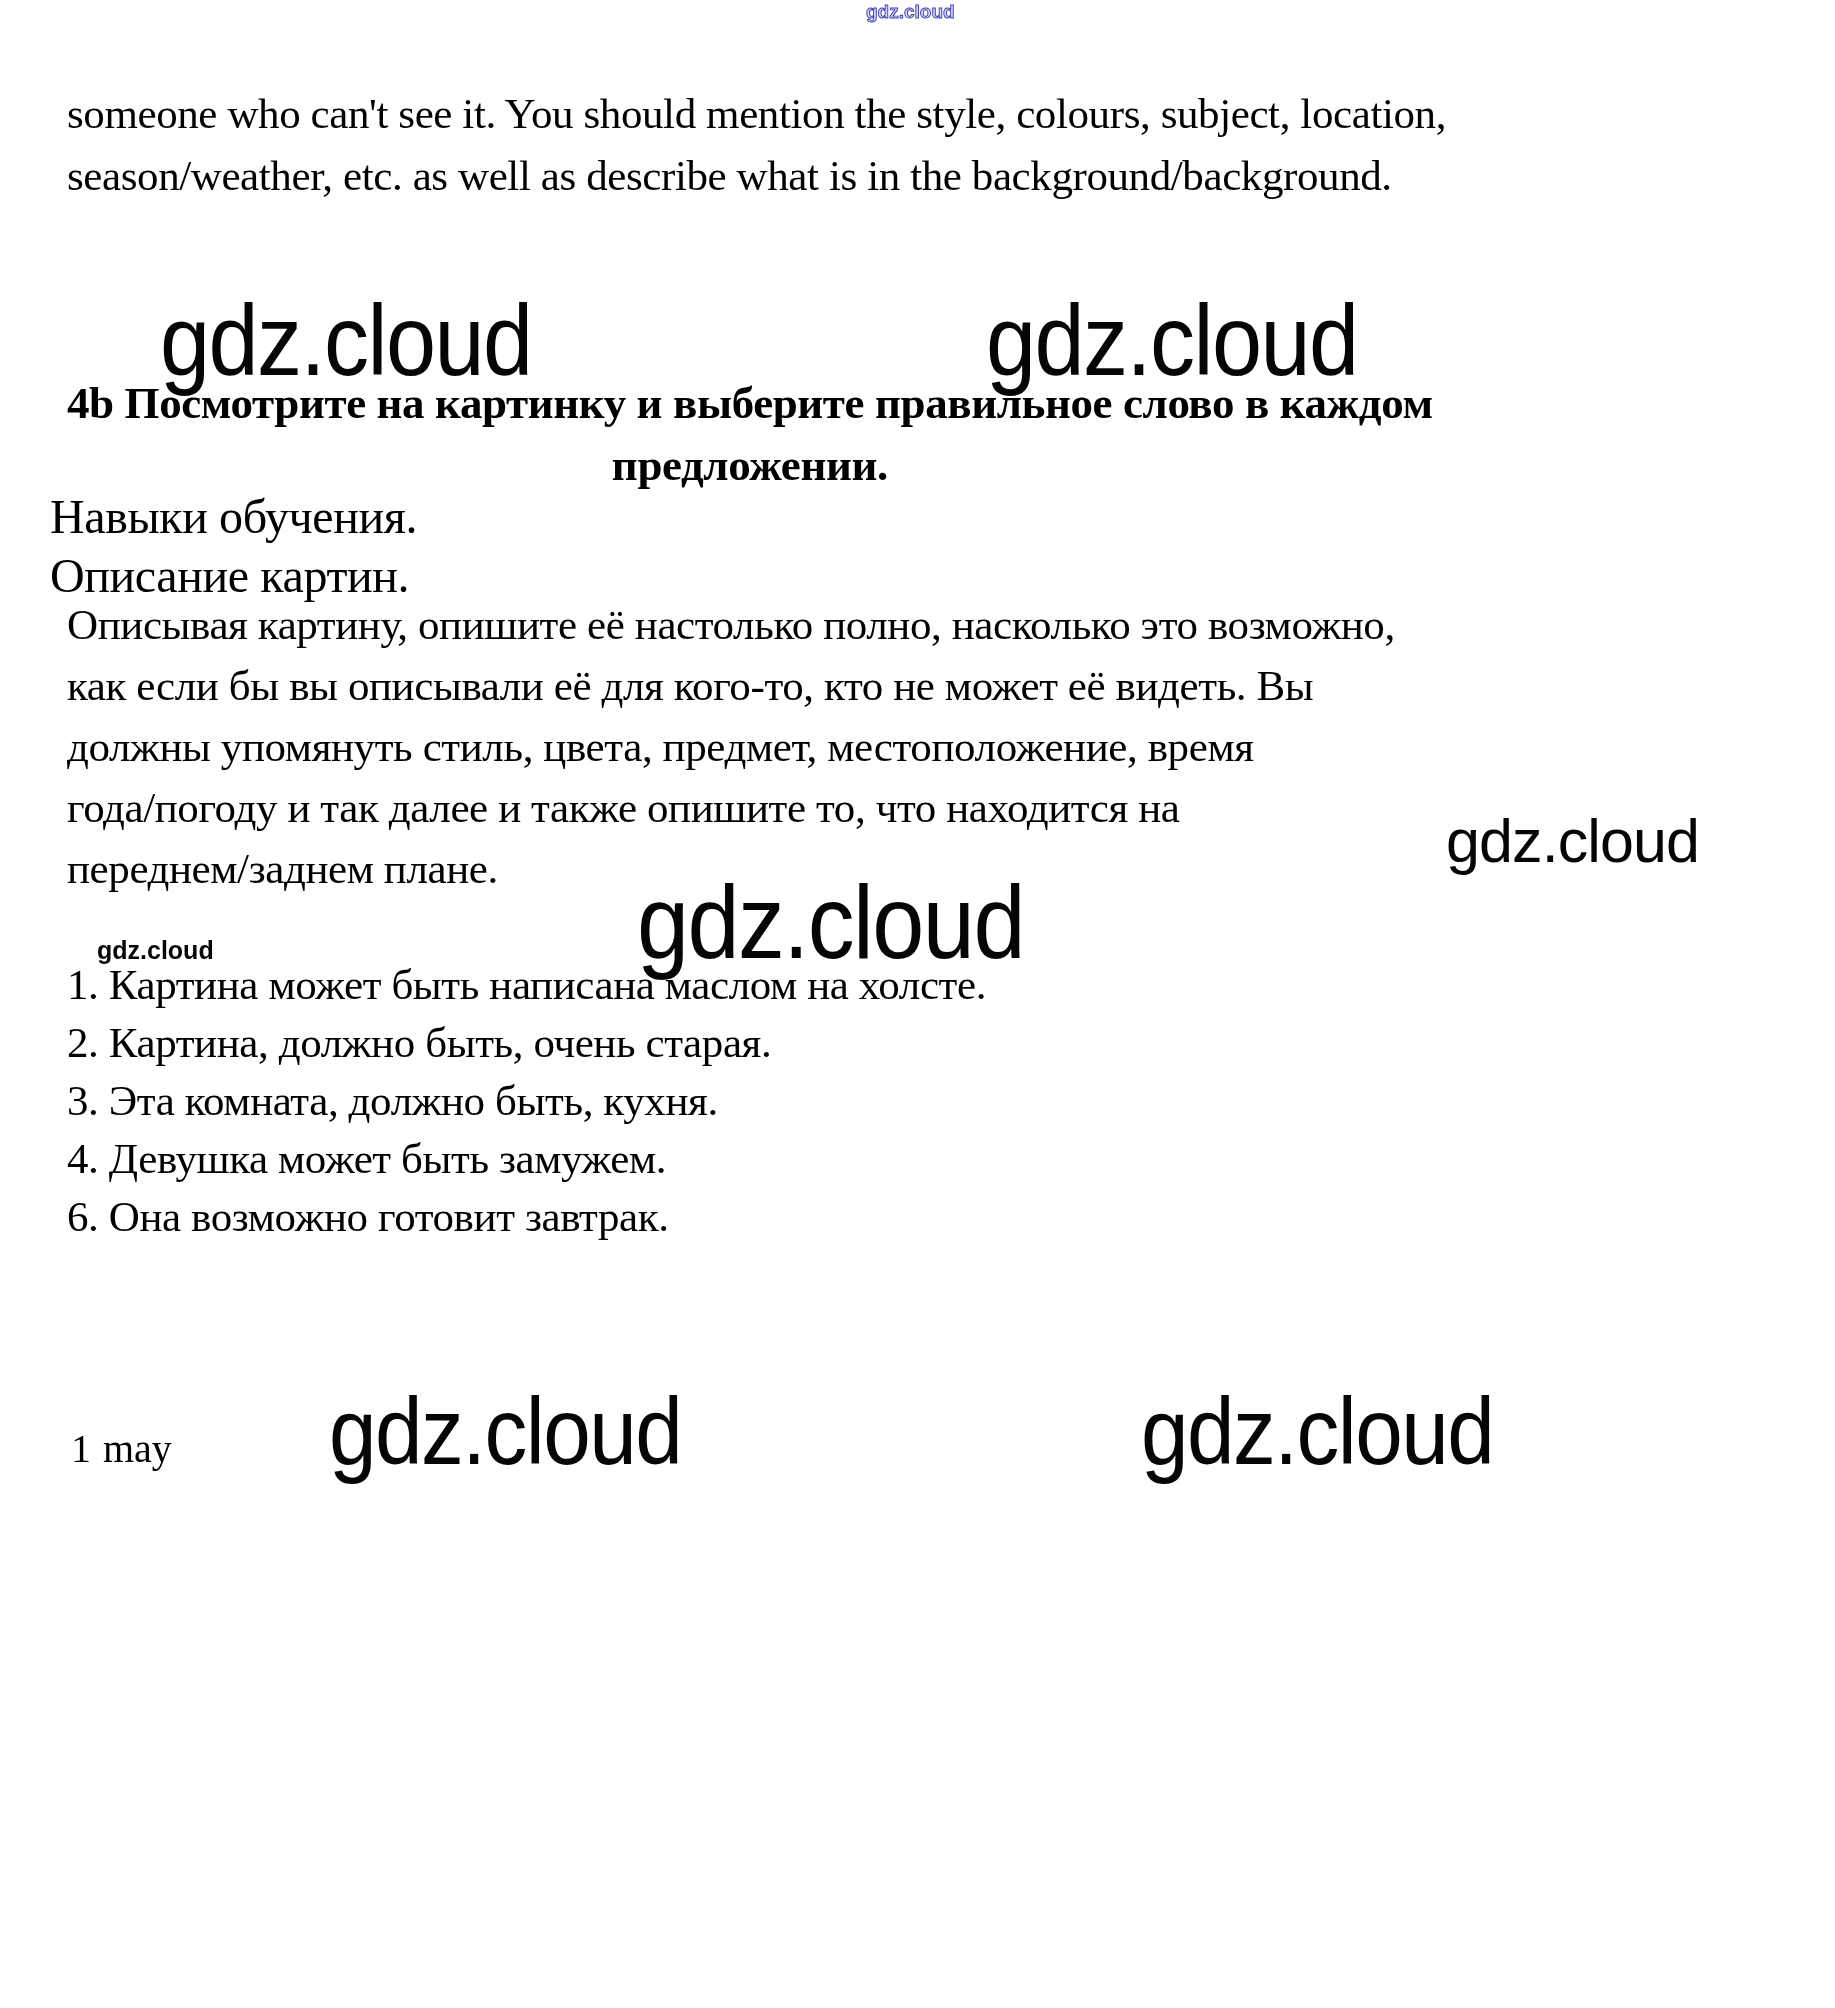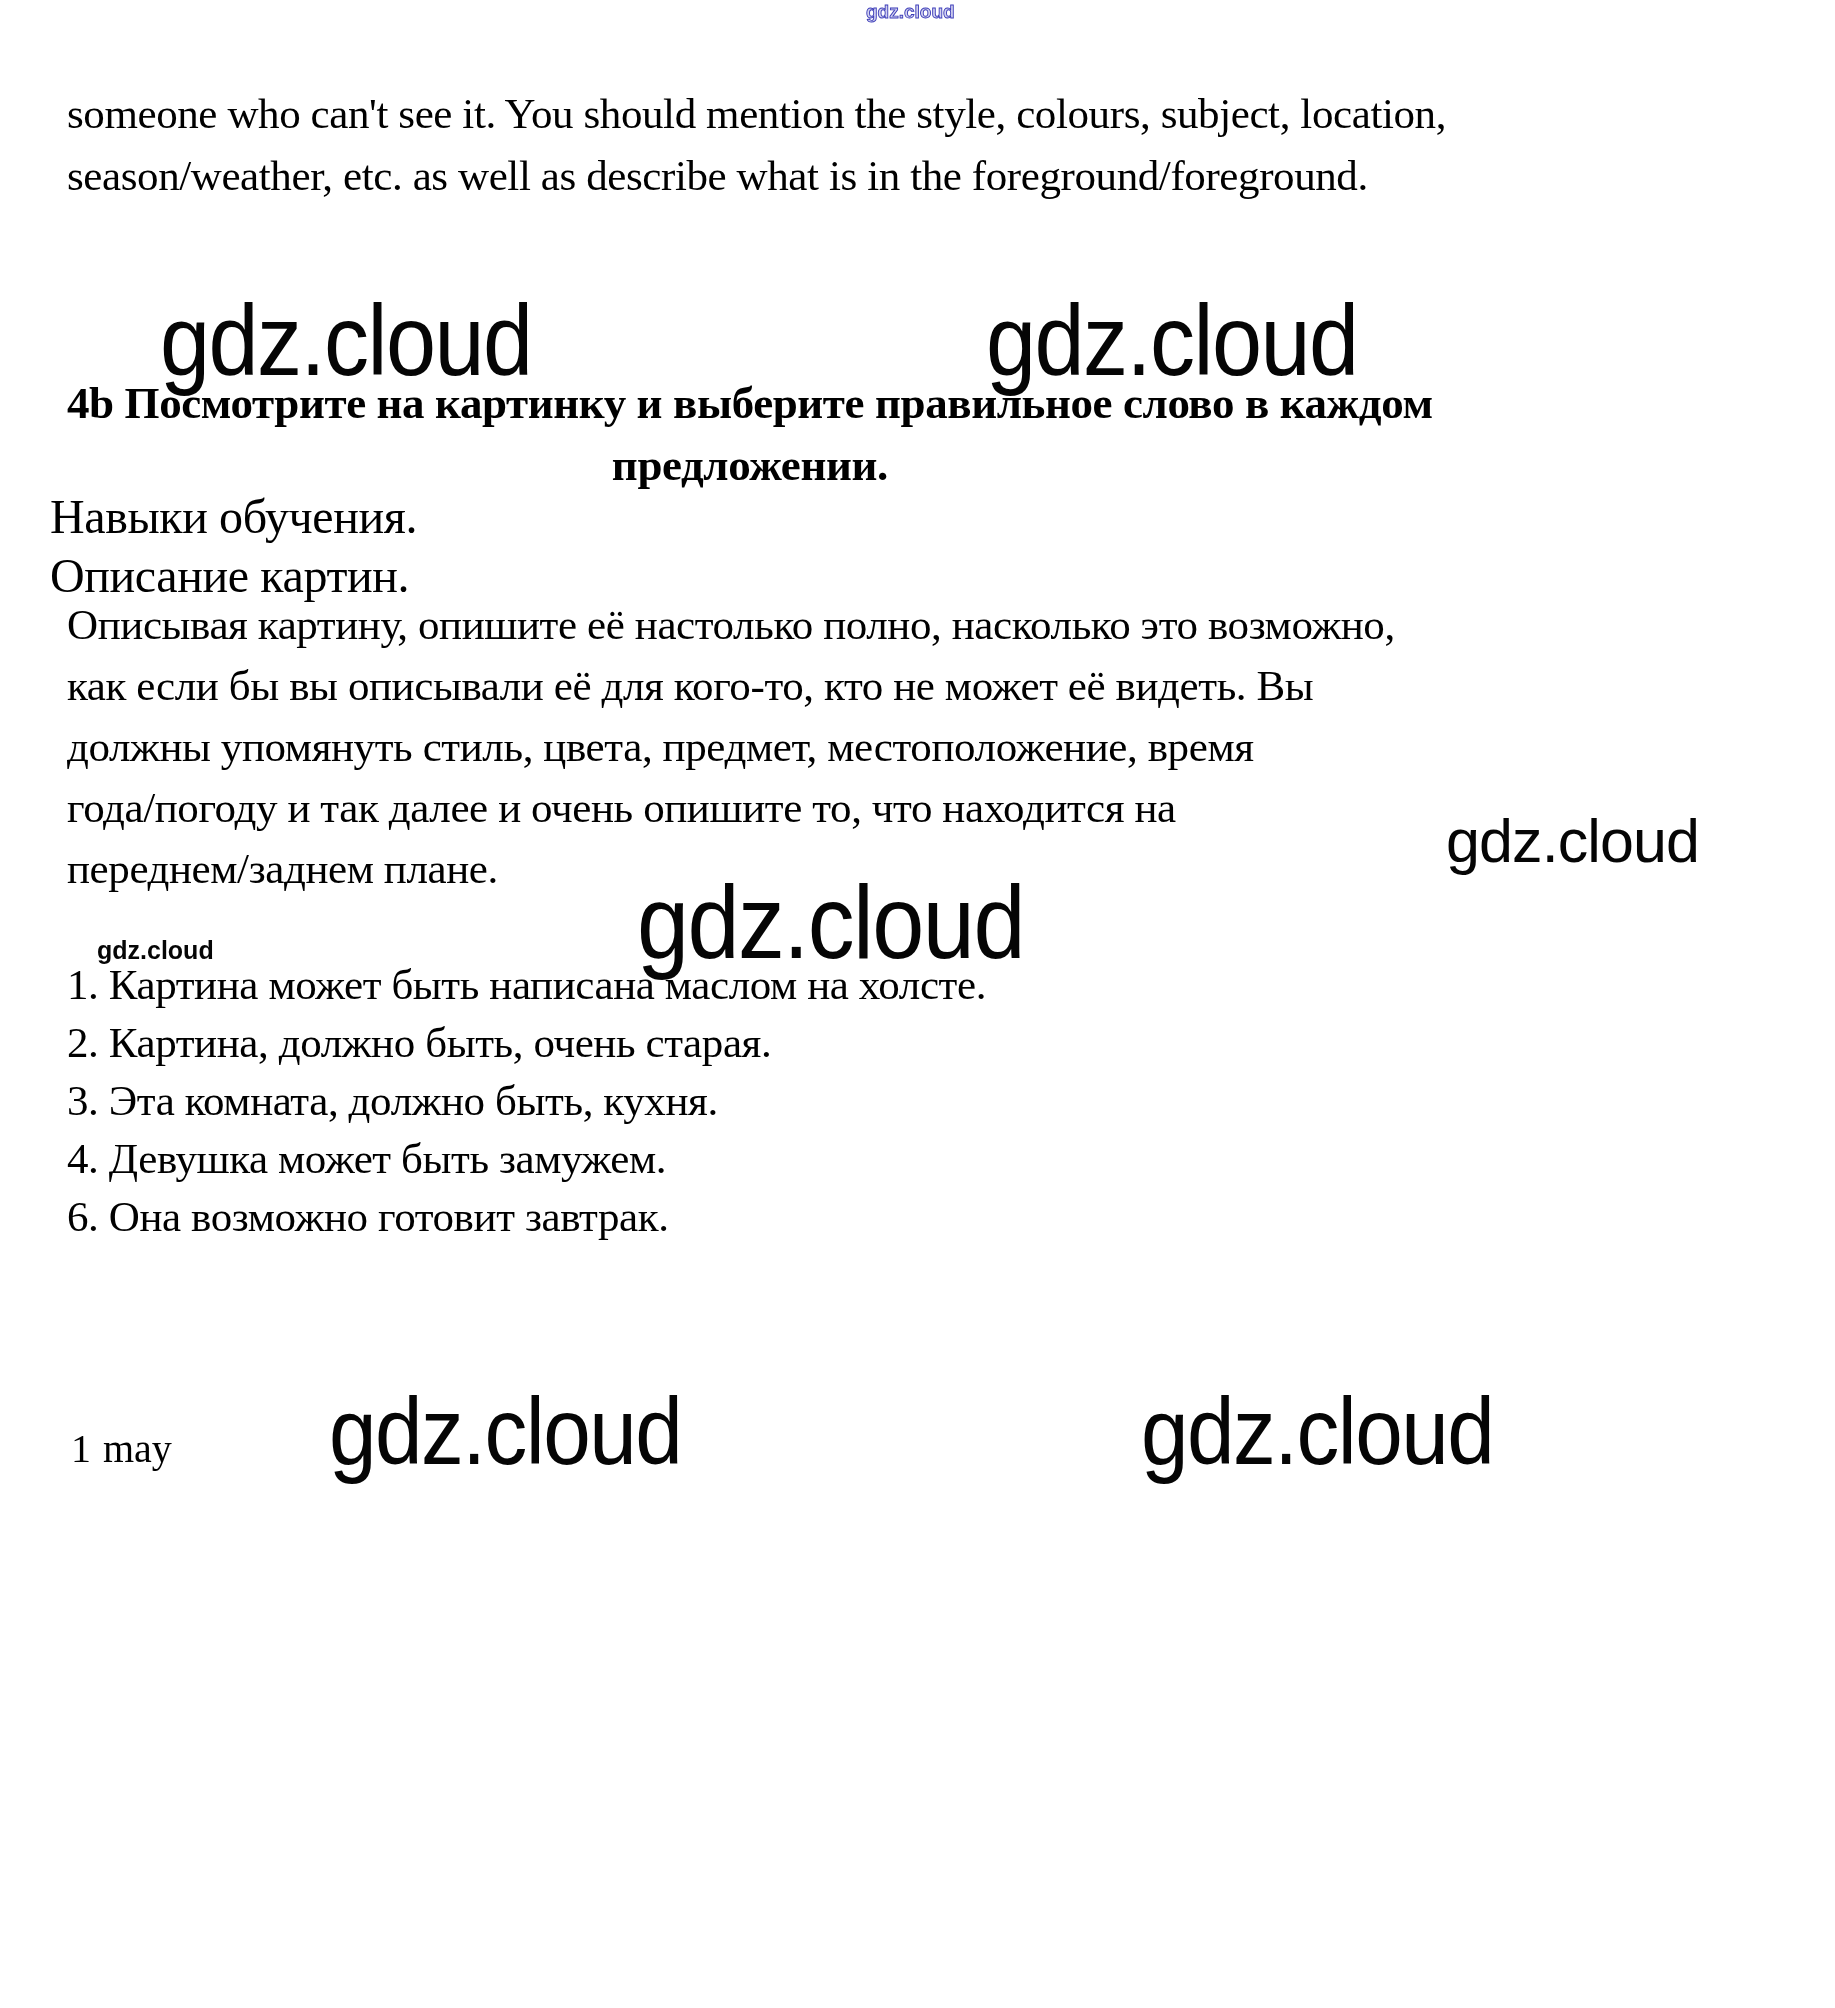--- a/index.html
+++ b/index.html
@@ -75,38 +75,38 @@
   <div class="wm wm-big wm-1">gdz.cloud</div>
   <div class="wm wm-big wm-2">gdz.cloud</div>
   <div class="wm wm-right">gdz.cloud</div>
   <div class="wm wm-big wm-center">gdz.cloud</div>
   <div class="wm wm-small">gdz.cloud</div>
   <div class="wm wm-big wm-3">gdz.cloud</div>
   <div class="wm wm-big wm-4">gdz.cloud</div>
 
   <div class="intro-en">
     <div class="tline">someone who can't see it. You should mention the style, colours, subject, location,</div>
-    <div class="tline">season/weather, etc. as well as describe what is in the foreground/foreground.</div>
+    <div class="tline">season/weather, etc. as well as describe what is in the background/background.</div>
   </div>
 
   <div class="heading">
     <div class="tline">4b Посмотрите на картинку и выберите правильное слово в каждом</div>
     <div class="tline">предложении.</div>
   </div>
 
   <div class="subtitles">
     <div class="tline">Навыки обучения.</div>
     <div class="tline">Описание картин.</div>
   </div>
 
   <div class="instructions">
     <div class="tline">Описывая картину, опишите её настолько полно, насколько это возможно,</div>
     <div class="tline">как если бы вы описывали её для кого-то, кто не может её видеть. Вы</div>
     <div class="tline">должны упомянуть стиль, цвета, предмет, местоположение, время</div>
-    <div class="tline">года/погоду и так далее и очень опишите то, что находится на</div>
+    <div class="tline">года/погоду и так далее и также опишите то, что находится на</div>
     <div class="tline">переднем/заднем плане.</div>
   </div>
 
   <div class="sentences">
     <div class="tline">1. Картина может быть написана маслом на холсте.</div>
     <div class="tline">2. Картина, должно быть, очень старая.</div>
     <div class="tline">3. Эта комната, должно быть, кухня.</div>
     <div class="tline">4. Девушка может быть замужем.</div>
     <div class="tline">6. Она возможно готовит завтрак.</div>
   </div>

